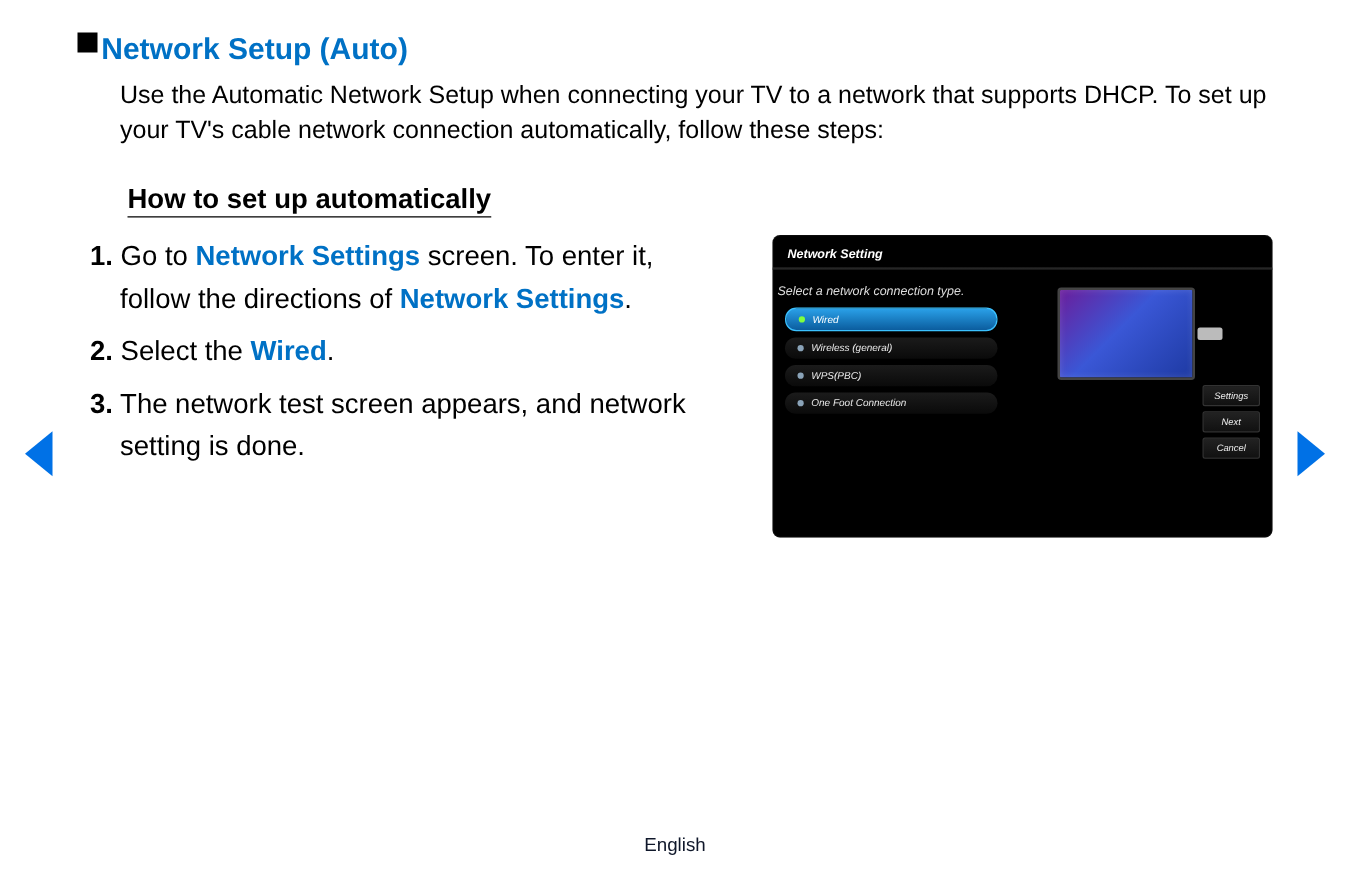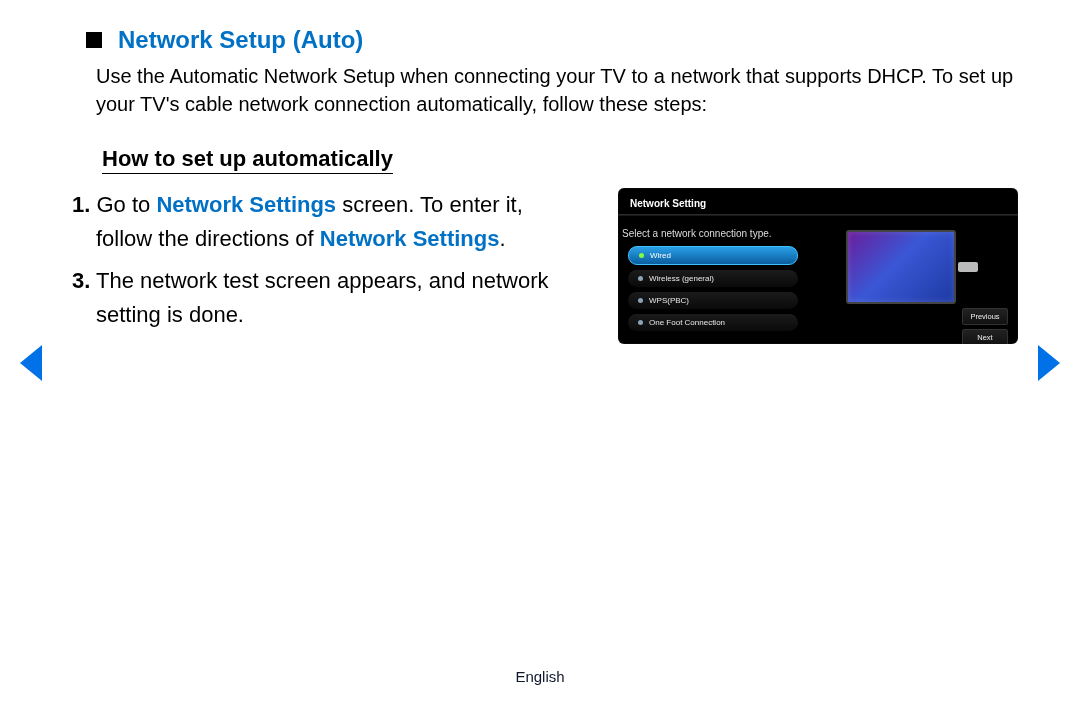--- a/index.html
+++ b/index.html
@@ -9,24 +9,22 @@
     font-family: Arial, Helvetica, sans-serif;
     background: #fff;
     position: relative;
     color: #000;
   }
   .content {
     padding: 26px 62px 0 62px;
   }
   .section-header {
     display: flex;
-    align-items: center;
-    gap: 16px;
+    gap: 3px;
     margin-bottom: 8px;
-    margin-left: 24px;
   }
   .square-bullet {
     width: 16px;
     height: 16px;
     background: #000;
   }
   .section-title {
     color: #0071c5;
     font-size: 24px;
     font-weight: bold;
@@ -67,26 +65,27 @@
   .link-blue { color: #0071c5; font-weight: bold; }
 
   
   .screenshot-col {
     width: 400px;
   }
   .tv-panel {
     background: #000;
     border-radius: 6px;
     width: 400px;
-    height: 156px;
+    height: 242px;
     position: relative;
     color: #fff;
     font-size: 9px;
     overflow: hidden;
     box-shadow: 0 0 1px #555 inset;
+    font-style: italic;
   }
   .tv-title {
     position: absolute;
     top: 10px; left: 12px;
     font-size: 10px;
     font-weight: bold;
   }
   .tv-tabs {
     position: absolute;
     top: 26px; left: 0; right: 0;
@@ -231,20 +230,24 @@
   <p class="intro">Use the Automatic Network Setup when connecting your TV to a network that supports DHCP. To set up your TV's cable network connection automatically, follow these steps:</p>
 
   <div class="subheading">How to set up automatically</div>
 
   <div class="body-row">
     <div class="steps">
       <ol>
         <li>
           <span class="step-num">1.</span>
           <span>Go to </span><span class="link-blue">Network Settings</span><span> screen. To enter it, follow the directions of </span><span class="link-blue">Network Settings</span><span>.</span>
+        </li>
+        <li>
+          <span class="step-num">2.</span>
+          <span>Select the </span><span class="link-blue">Wired</span><span>.</span>
         </li>
         <li>
           <span class="step-num">3.</span>
           <span>The network test screen appears, and network setting is done.</span>
         </li>
       </ol>
     </div>
 
     <div class="screenshot-col">
       <div class="tv-panel">
@@ -252,21 +255,21 @@
         <div class="tv-tabs"></div>
         <div class="tv-instr">Select a network connection type.</div>
         <div class="tv-options" id="tv-options">
             <div class="tv-opt selected"><span class="dot"></span><span>Wired</span></div>
             <div class="tv-opt"><span class="dot"></span><span>Wireless (general)</span></div>
             <div class="tv-opt"><span class="dot"></span><span>WPS(PBC)</span></div>
             <div class="tv-opt"><span class="dot"></span><span>One Foot Connection</span></div>
           </div>
         <div class="tv-preview"></div>
         <div class="tv-buttons">
-          <div class="tv-btn">Previous</div>
+          <div class="tv-btn">Settings</div>
           <div class="tv-btn">Next</div>
           <div class="tv-btn">Cancel</div>
         </div>
       </div>
     </div>
   </div>
 </div>
 
 <div class="footer">English</div>
 

